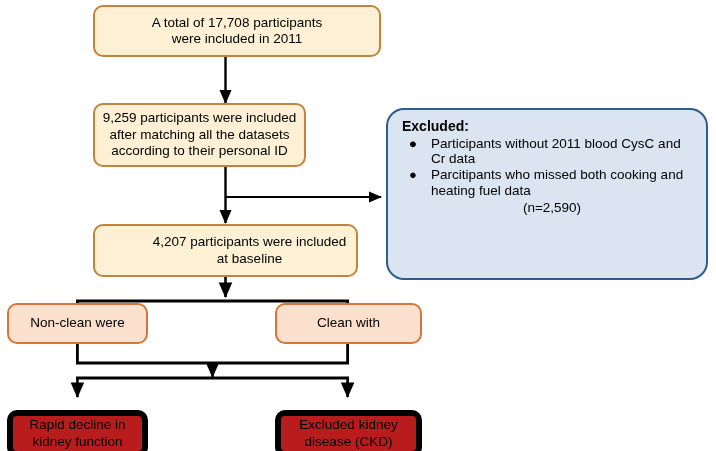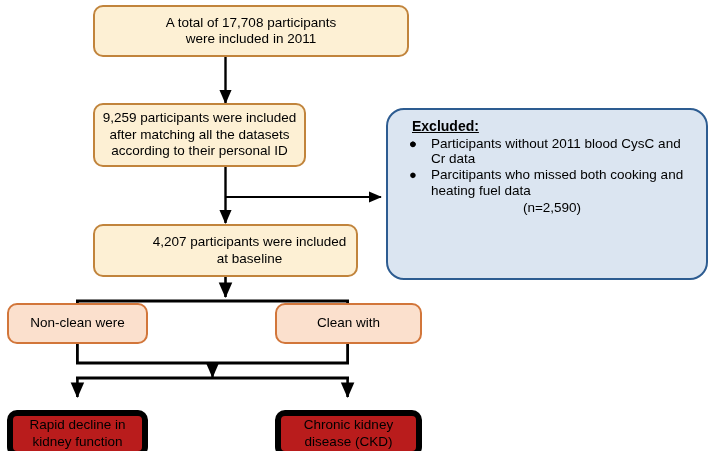--- a/index.html
+++ b/index.html
@@ -77,22 +77,21 @@
     border-radius: 18px;
     padding: 8px 10px 6px 12px;
     z-index: 3;
     font-size: 13.5px;
     line-height: 1.18;
     color: #000000;
   }
   #excluded-title {
     font-weight: bold;
     font-size: 14px;
-    margin: 0 0 1px 12px;
-    text-decoration: underline;
+    margin: 0 0 1px 2px;
   }
   #excluded-list {
     list-style: none;
     margin: 0;
     padding: 0;
   }
   #excluded-list li {
     position: relative;
     padding-left: 31px;
     margin-bottom: 0px;
@@ -137,21 +136,21 @@
     <line x1="347.6" y1="344" x2="347.6" y2="362" stroke="#000000" stroke-width="2.8"></line>
     <line x1="76" y1="363" x2="349" y2="363" stroke="#000000" stroke-width="2.8"></line>
 
     <line x1="212.5" y1="363" x2="212.5" y2="377" stroke="#000000" stroke-width="2.4" marker-end="url(#arrowhead)"></line>
 
     <line x1="76" y1="378" x2="349" y2="378" stroke="#000000" stroke-width="2.8"></line>
     <line x1="77.4" y1="377" x2="77.4" y2="397" stroke="#000000" stroke-width="2.6" marker-end="url(#arrowhead)"></line>
     <line x1="347.6" y1="377" x2="347.6" y2="397" stroke="#000000" stroke-width="2.6" marker-end="url(#arrowhead)"></line>
   </svg>
 
-  <div class="node n-cream" id="node-total" style="left:93px; top:5px; width:316px; height:52px;justify-content:flex-end;">
+  <div class="node n-cream" id="node-total" style="left:93px; top:5px; width:288px; height:52px;justify-content:flex-end;">
     <span class="txt">A total of 17,708 participants
 were included in 2011</span>
   </div>
 
   <div class="node n-cream" id="node-matched" style="left:93px; top:103px; width:213px; height:64px;">
     <span class="txt">9,259 participants were included
 after matching all the datasets
 according to their personal ID</span>
   </div>
 
@@ -167,21 +166,21 @@
   <div class="node n-peach" id="node-clean-fuel" style="left:275px; top:303px; width:147px; height:41px;">
     <span class="txt">Clean with</span>
   </div>
 
   <div class="node n-green" id="node-rapid-decline" style="left:7px; top:398px; width:141px; height:47px;">
     <span class="txt">Rapid decline in
 kidney function</span>
   </div>
 
   <div class="node n-green" id="node-ckd" style="left:275px; top:398px; width:147px; height:47px;">
-    <span class="txt">Chronic kidney
+    <span class="txt">Excluded kidney
 disease (CKD)</span>
   </div>
 
   <div id="excluded-box">
     <div id="excluded-title">Excluded:</div>
     <ul id="excluded-list">
       <li>
         <span class="bullet">●</span>
       </li>
       <li>

